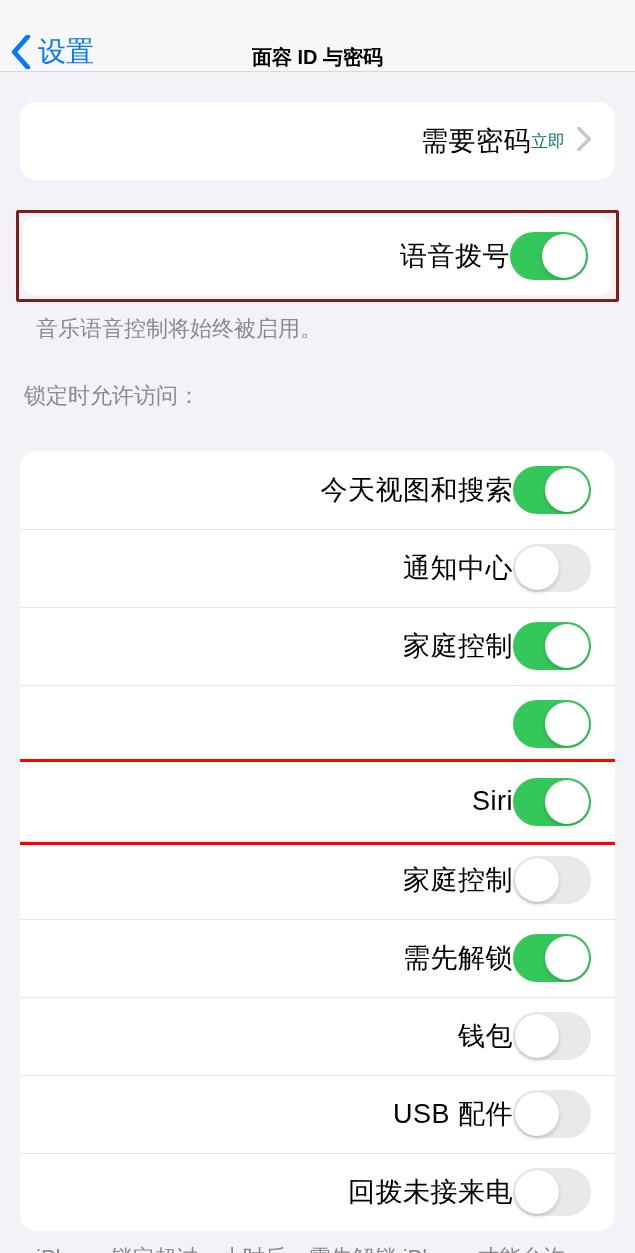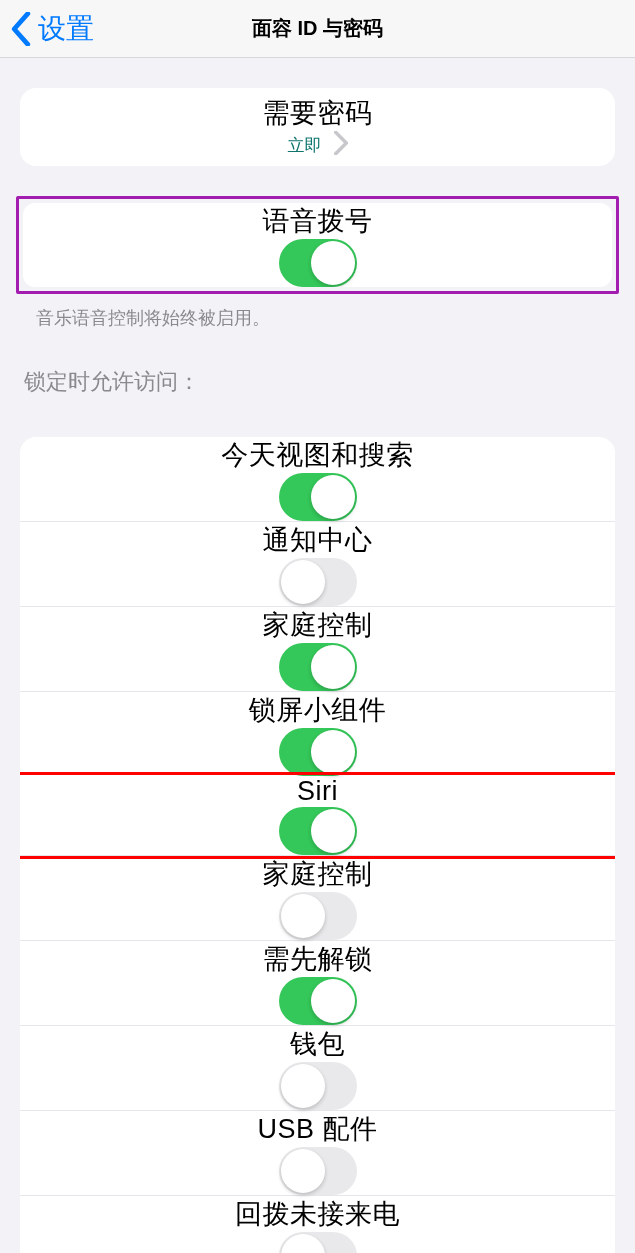--- a/index.html
+++ b/index.html
@@ -5,23 +5,23 @@
     * { margin: 0; padding: 0; box-sizing: border-box; }
     body {
       width: 635px;
       height: 1253px;
       background: #f2f2f7;
       font-family: -apple-system, "Helvetica Neue", Arial, sans-serif;
       overflow: hidden;
     }
     .header {
       background: #f7f7f8;
-      height: 58px;
-      display: flex;
-      align-items: center;
+      height: 72px;
+      display: flex;
+      align-items: flex-end;
       padding: 0 10px;
       border-bottom: 1px solid #d8d8dc;
       position: relative;
     }
     .back {
       display: flex;
       align-items: center;
       color: #007aff;
       font-size: 28px;
       cursor: pointer;
@@ -39,25 +39,24 @@
     .content { padding: 0 0 20px 0; }
     .group {
       background: #fff;
       border-radius: 16px;
       margin: 30px 20px 0 20px;
       overflow: hidden;
     }
     .row {
       display: flex;
       align-items: center;
-      justify-content: center;
+      justify-content: flex-end;
       min-height: 78px;
       padding: 0 24px;
       border-top: 1px solid #e5e5ea;
-      flex-direction: column;
     }
     .row:first-child { border-top: none; }
     .row-label {
       font-size: 27px;
       color: #000;
       letter-spacing: 0.5px;
     }
     .row-right {
       display: flex;
       align-items: center;
@@ -86,32 +85,32 @@
       width: 44px;
       height: 44px;
       background: #fff;
       border-radius: 50%;
       top: 2px;
       box-shadow: 0 2px 4px rgba(0,0,0,0.2);
     }
     .toggle.on .knob { right: 2px; }
     .toggle.off .knob { left: 2px; }
     .footer-text {
-      font-size: 18px;
+      font-size: 22px;
       color: #8a8a8e;
       padding: 12px 36px 0 36px;
       line-height: 1.4;
     }
     .section-header {
       font-size: 22px;
       color: #8a8a8e;
       padding: 36px 36px 10px 24px;
     }
     .highlight-box {
-      border: 3px solid #a21caf;
+      border: 3px solid #7f1d1d;
       border-radius: 2px;
       margin: 30px 16px 0 16px;
       padding: 0;
     }
     .highlight-box .group {
       margin: 4px;
       border-radius: 12px;
     }
     .highlight-row-wrap {
       position: relative;
@@ -183,21 +182,20 @@
           <div class="knob"></div>
         </div>
       </div>
       <div class="row">
         <span class="row-label">家庭控制</span>
         <div class="toggle on">
           <div class="knob"></div>
         </div>
       </div>
       <div class="row">
-        <span class="row-label">锁屏小组件</span>
         <div class="toggle on">
           <div class="knob"></div>
         </div>
       </div>
       <div class="highlight-row-wrap">
         <div class="row">
           <span class="row-label">Siri</span>
           <div class="toggle on">
             <div class="knob"></div>
           </div>

